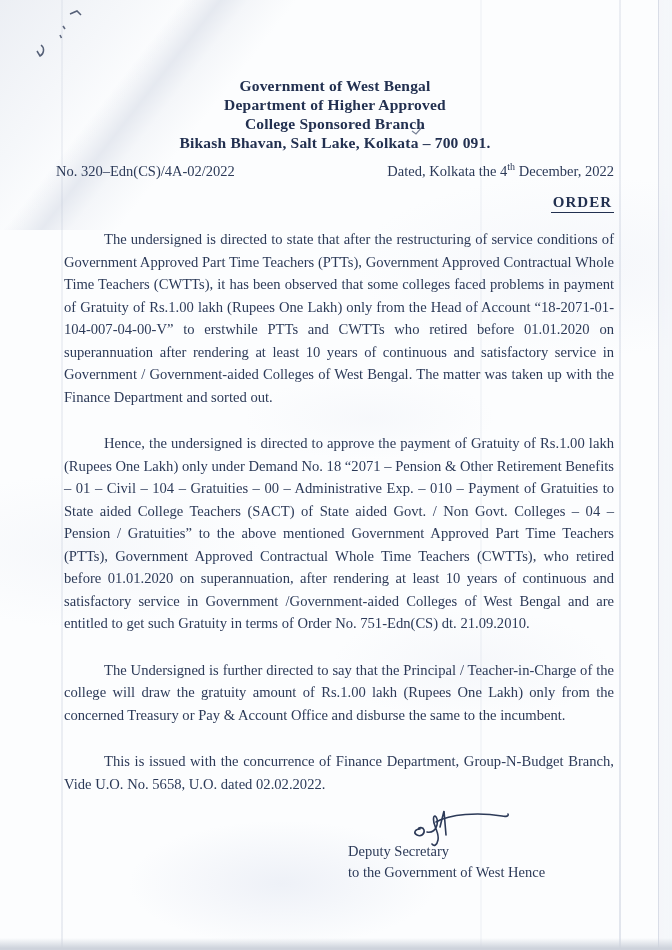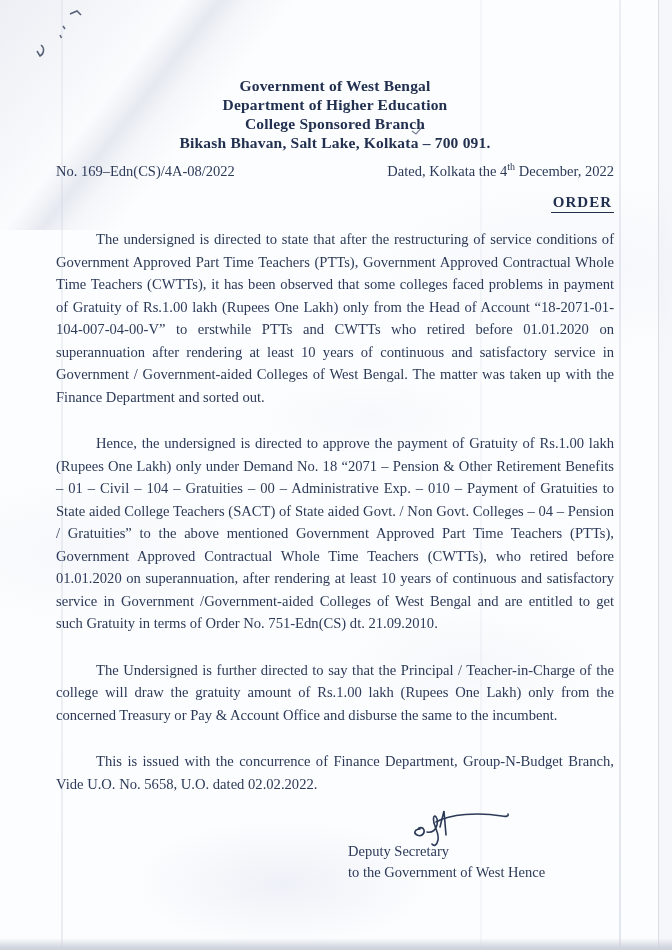--- a/index.html
+++ b/index.html
@@ -55,21 +55,21 @@
     font-size: 15.5px; line-height: 19px; letter-spacing: .2px; }
   .ref-row { display: flex; justify-content: space-between; align-items: baseline;
     margin-top: 11px; font-size: 14.5px; }
   sup { font-size: 10px; line-height: 0; vertical-align: super; }
   .order-title-wrap { text-align: right; margin-top: 13px; }
   .order-title { display: inline-block; font-weight: bold; font-size: 15px;
     letter-spacing: 1px; color: var(--ink-bold);
     border-bottom: 1.6px solid var(--ink-bold); padding: 0 2px 1px; }
   .body-text p {
     font-size: 14.6px; line-height: 22.5px; text-align: justify;
-    text-indent: 40px; margin-top: 24px; color: var(--ink);
+    text-indent: 40px; margin-top: 24px; color: var(--ink); margin-left: 8px;
   }
   .body-text p:first-child { margin-top: 15px; }
   .signature-block {
     margin-top: 10px; margin-left: auto; margin-right: 36px;
     width: 230px; text-align: left; font-size: 14.5px; line-height: 21px;
   }
   .scrawl { display: block; margin: 0 auto -6px 62px; }
 </style>
 </head>
 <body>
@@ -91,27 +91,27 @@
   </svg>
 
   <svg class="branch-tick" width="16" height="14" viewBox="0 0 16 14" fill="none">
     <path d="M3,8 l4,3 l7,-8" stroke="#4a5572" stroke-width="1.2" opacity=".75"></path>
   </svg>
 
   <div class="content">
 
     <div class="letterhead">
       <div>Government of West Bengal</div>
-      <div>Department of Higher Education</div>
+      <div>Department of Higher Approved</div>
       <div>College Sponsored Branch</div>
       <div>Bikash Bhavan, Salt Lake, Kolkata – 700 091.</div>
     </div>
 
     <div class="ref-row">
-      <span>No. 169–Edn(CS)/4A-08/2022</span>
+      <span>No. 320–Edn(CS)/4A-02/2022</span>
       <span><span>Dated, Kolkata the 4</span><sup>th</sup><span> December, 2022</span></span>
     </div>
 
     <div class="order-title-wrap">
       <span class="order-title">ORDER</span>
     </div>
 
     <div class="body-text">
       <p>The undersigned is directed to state that after the restructuring of service conditions of Government Approved Part Time Teachers (PTTs), Government Approved Contractual Whole Time Teachers (CWTTs), it has been observed that some colleges faced problems in payment of Gratuity of Rs.1.00 lakh (Rupees One Lakh) only from the Head of Account “18-2071-01-104-007-04-00-V” to erstwhile PTTs and CWTTs who retired before 01.01.2020 on superannuation after rendering at least 10 years of continuous and satisfactory service in Government / Government-aided Colleges of West Bengal. The matter was taken up with the Finance Department and sorted out.</p>
       <p>Hence, the undersigned is directed to approve the payment of Gratuity of Rs.1.00 lakh (Rupees One Lakh) only under Demand No. 18 “2071 – Pension &amp; Other Retirement Benefits – 01 – Civil – 104 – Gratuities – 00 – Administrative Exp. – 010 – Payment of Gratuities to State aided College Teachers (SACT) of State aided Govt. / Non Govt. Colleges – 04 – Pension / Gratuities” to the above mentioned Government Approved Part Time Teachers (PTTs), Government Approved Contractual Whole Time Teachers (CWTTs), who retired before 01.01.2020 on superannuation, after rendering at least 10 years of continuous and satisfactory service in Government /Government-aided Colleges of West Bengal and are entitled to get such Gratuity in terms of Order No. 751-Edn(CS) dt. 21.09.2010.</p>

